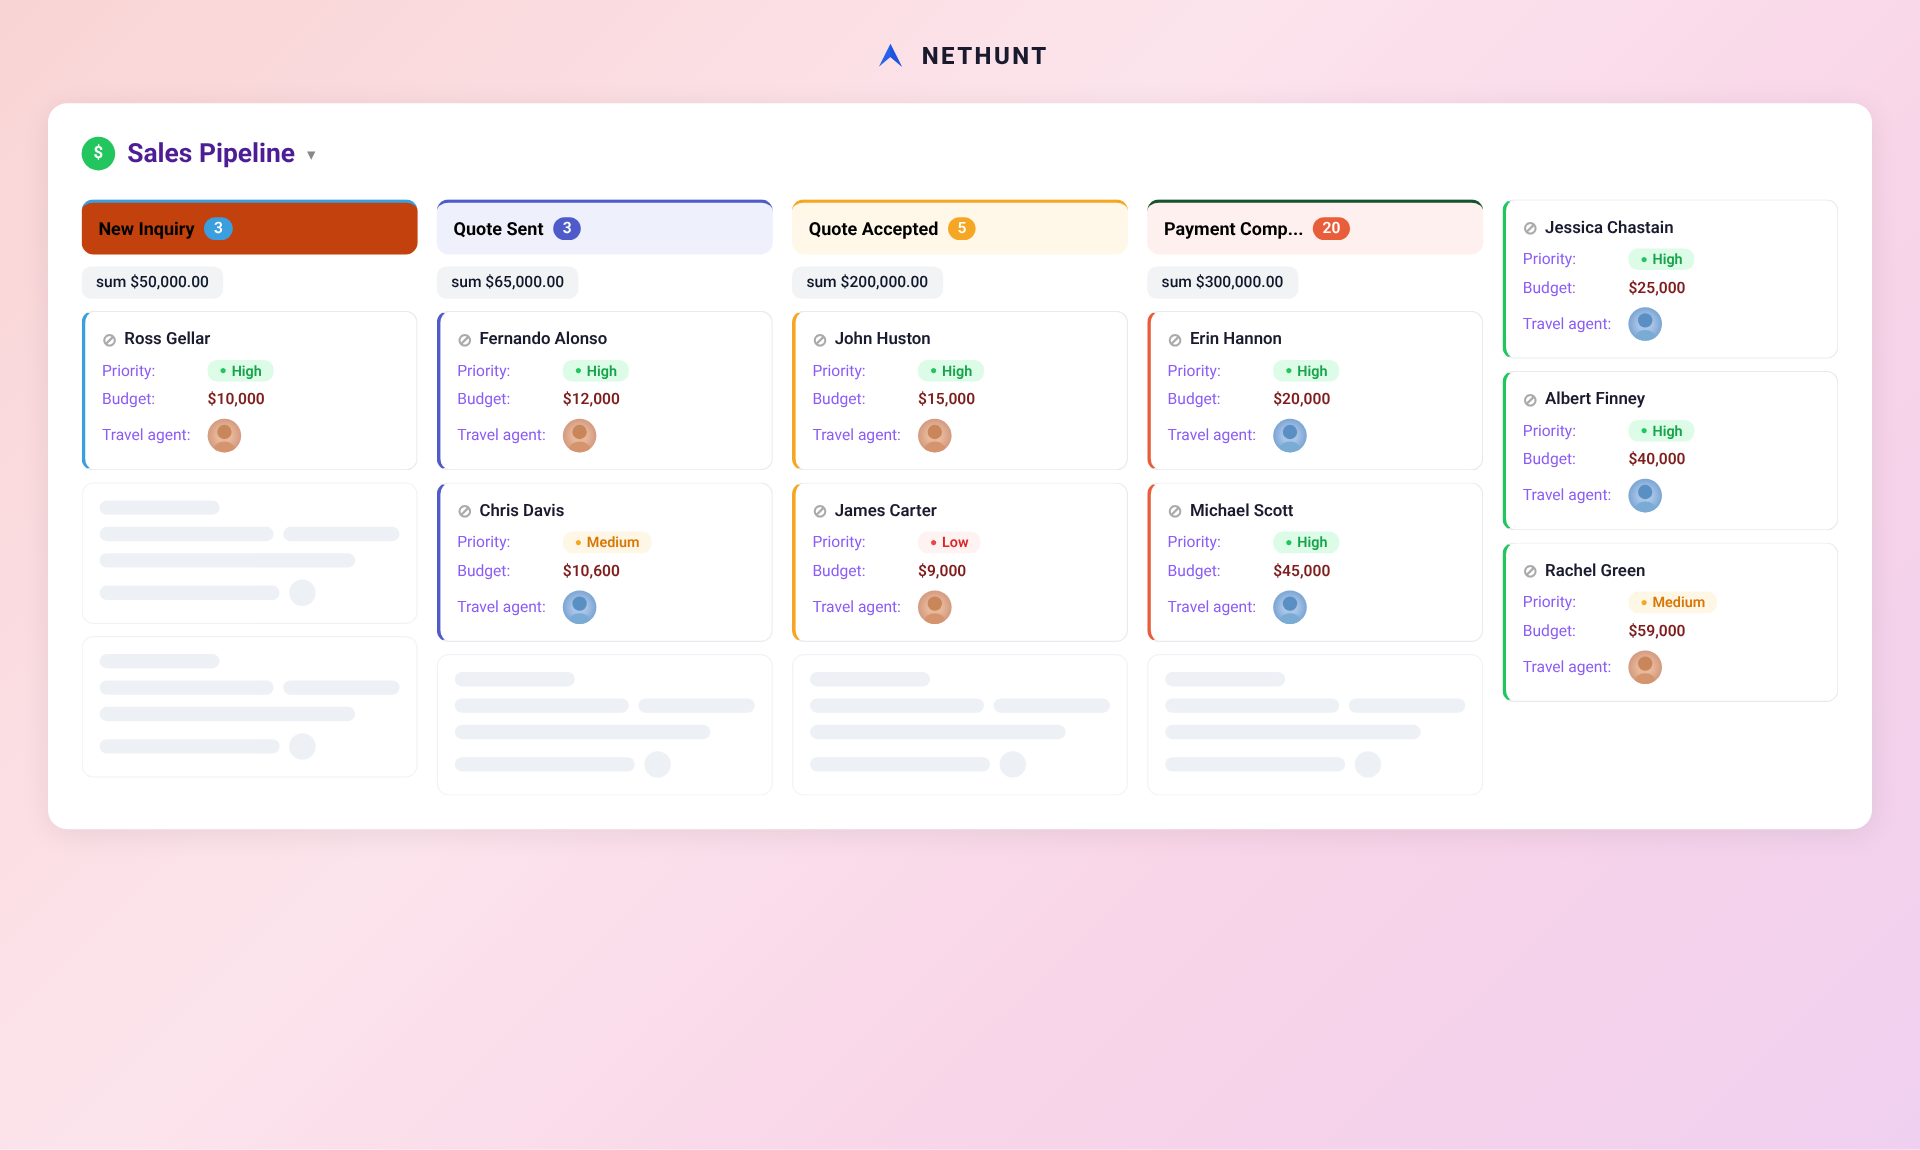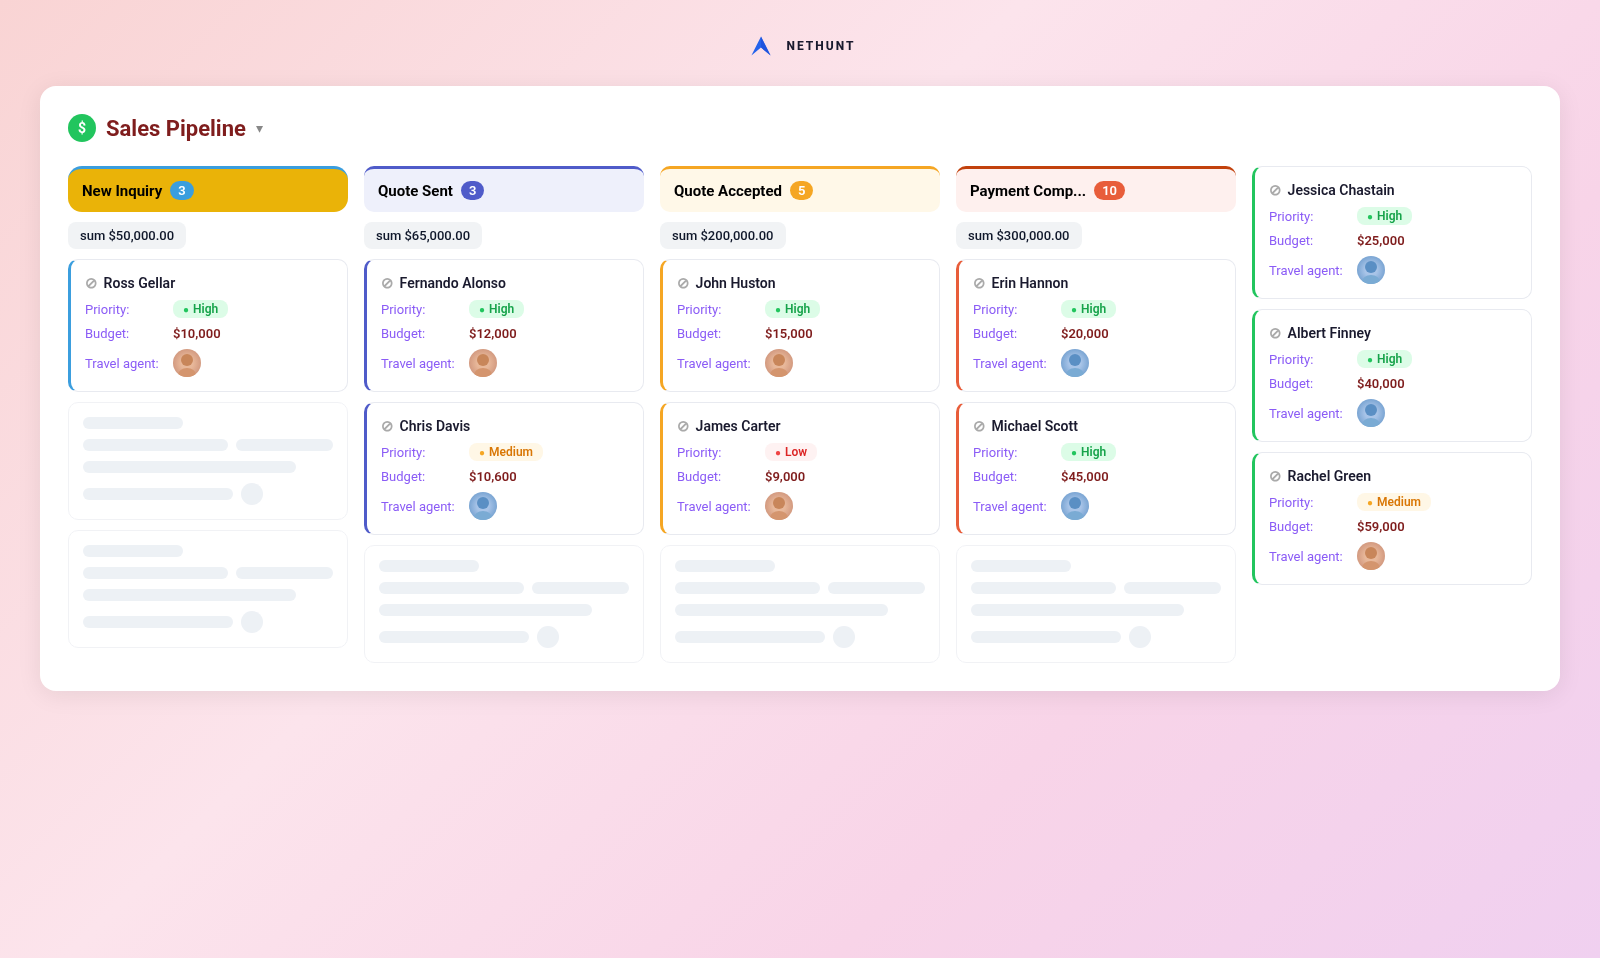--- a/index.html
+++ b/index.html
@@ -13,21 +13,21 @@
       padding: 20px;
     }
     .header {
       display: flex;
       align-items: center;
       gap: 8px;
       margin-bottom: 24px;
       padding-top: 10px;
     }
     .logo-text {
-      font-size: 12px;
+      font-size: 20px;
       font-weight: 800;
       letter-spacing: 2px;
       color: #1a1a2e;
       text-transform: uppercase;
     }
     .board-container {
       background: white;
       border-radius: 16px;
       padding: 28px 28px 28px 28px;
       width: 100%;
@@ -48,21 +48,21 @@
       display: flex;
       align-items: center;
       justify-content: center;
       color: white;
       font-size: 14px;
       font-weight: bold;
     }
     .board-title {
       font-size: 22px;
       font-weight: 700;
-      color: #7f1d1d;
+      color: #4c1d95;
     }
     .board-title-chevron {
       color: #888;
       font-size: 14px;
       cursor: pointer;
     }
     .columns-wrapper {
       display: flex;
       gap: 16px;
       overflow-x: auto;
@@ -88,27 +88,27 @@
       display: flex;
       align-items: center;
       gap: 8px;
     }
     .badge {
       border-radius: 12px;
       padding: 2px 8px;
       font-size: 13px;
       font-weight: 600;
     }
-    .col-new-inquiry .column-header { background: #eab308; border-top: 3px solid #3b9ede; border-radius: 14px; }
+    .col-new-inquiry .column-header { background: #c2410c; border-top: 3px solid #3b9ede; }
     .col-new-inquiry .badge { background: #3b9ede; color: white; }
     .col-quote-sent .column-header { background: #eef0fb; border-top: 3px solid #4f5bc9; }
     .col-quote-sent .badge { background: #4f5bc9; color: white; }
     .col-quote-accepted .column-header { background: #fff8e8; border-top: 3px solid #f5a623; }
     .col-quote-accepted .badge { background: #f5a623; color: white; }
-    .col-payment-comp .column-header { background: #fef0ee; border-top: 3px solid #c2410c; text-align: center; }
+    .col-payment-comp .column-header { background: #fef0ee; border-top: 3px solid #14532d; text-align: center; }
     .col-payment-comp .badge { background: #e85d3a; color: white; }
     .col-booking-confirmed .column-header { background: #edfbf4; border-top: 3px solid #22c55e; }
 
     .sum-badge {
       background: #f1f3f5;
       border-radius: 8px;
       padding: 6px 12px;
       font-size: 13px;
       color: #0f172a;
       font-weight: 500;
@@ -463,21 +463,21 @@
             <div class="skel skel-short"></div>
             <div class="skel-circle"></div>
           </div>
       </div>
     </div>
 
     <div class="column col-payment-comp">
       <div class="column-header">
         <div class="column-header-left">
           <span>Payment Comp...</span>
-          <span class="badge">10</span>
+          <span class="badge">20</span>
         </div>
       </div>
       <div>
         <span class="sum-badge">sum $300,000.00</span>
       </div>
 
       <div class="card card-border-left-red">
         <div class="card-name">
           <span class="check-icon">⊘</span>
           <span>Erin Hannon</span>

